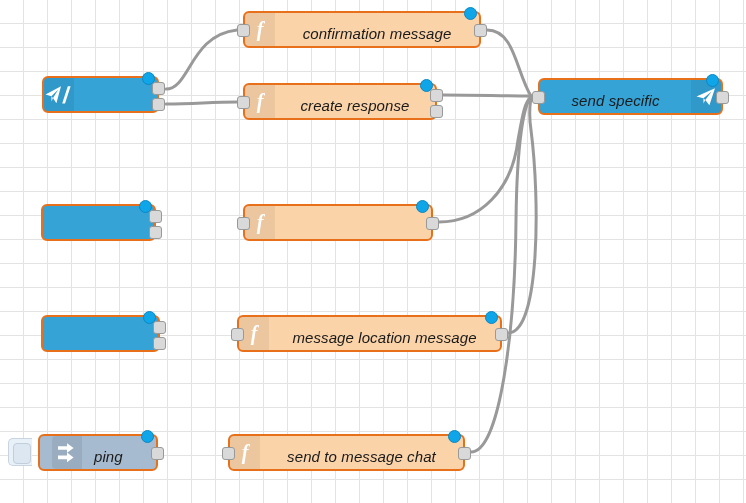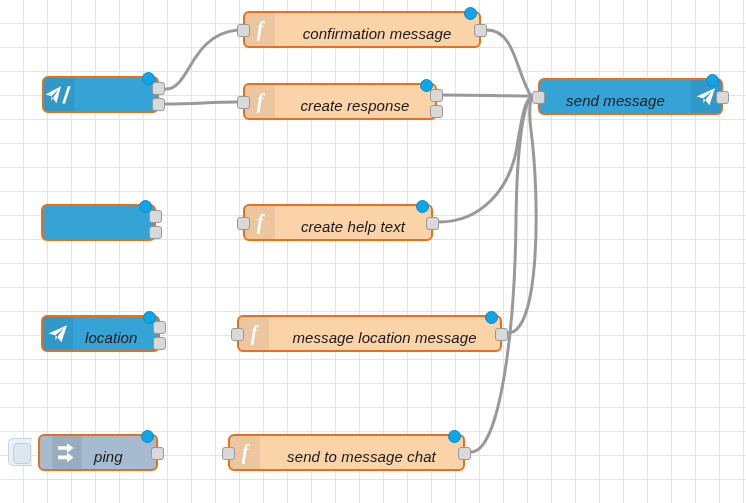--- a/index.html
+++ b/index.html
@@ -204,54 +204,44 @@
         <div class="status-dot" style="background: rgb(14, 165, 233);"></div>
       </div>
       <div class="node node-telegram" style="left: 538px; top: 78px; width: 185px;">
         <div class="node-inner">
           <div class="icon-cell right-side">
             <svg class="glyph" width="22" height="20" viewBox="0 0 22 20">
               <path d="M1.5 9.6 L20 1.3 L14.4 18.2 L10.3 12.9 L16.6 4.6 L8.4 11.3 Z" fill="#ffffff"></path>
               <path d="M8.4 11.3 L8.5 16.4 L10.3 12.9 Z" fill="#eaf5fb"></path>
             </svg>
           </div>
-          <div class="label-cell">send message</div>
+          <div class="label-cell">send specific</div>
         </div>
         <div class="port in" style="top: 11px;"></div>
         <div class="port out" style="top: 11px;"></div>
         <div class="status-dot" style="background: rgb(14, 165, 233);"></div>
       </div>
       <div class="node node-telegram" style="left: 41px; top: 204px; width: 115px;">
         <div class="port out" style="top: 4px;"></div>
         <div class="port out" style="top: 20px;"></div>
         <div class="status-dot" style="background: rgb(14, 165, 233);"></div>
       </div>
       <div class="node node-fn" style="left: 243px; top: 204px; width: 190px;">
         <div class="node-inner">
           <div class="icon-cell">
             <svg class="glyph" width="20" height="22" viewBox="0 0 20 22">
               <text x="10" y="17" text-anchor="middle" font-family="'Liberation Serif', serif" font-size="20" font-style="italic" font-weight="bold" fill="#ffffff">f</text>
             </svg>
           </div>
-          <div class="label-cell">create help text</div>
         </div>
         <div class="port in" style="top: 11px;"></div>
         <div class="port out" style="top: 11px;"></div>
         <div class="status-dot" style="background: rgb(14, 165, 233);"></div>
       </div>
       <div class="node node-telegram" style="left: 41px; top: 315px; width: 119px;">
-        <div class="node-inner">
-          <div class="icon-cell">
-            <svg class="glyph" width="22" height="20" viewBox="0 0 22 20">
-              <path d="M1.5 9.6 L20 1.3 L14.4 18.2 L10.3 12.9 L16.6 4.6 L8.4 11.3 Z" fill="#ffffff"></path>
-              <path d="M8.4 11.3 L8.5 16.4 L10.3 12.9 Z" fill="#eaf5fb"></path>
-            </svg>
-          </div>
-          <div class="label-cell left-align">location</div>
-        </div>
         <div class="port out" style="top: 4px;"></div>
         <div class="port out" style="top: 20px;"></div>
         <div class="status-dot" style="background: rgb(14, 165, 233);"></div>
       </div>
       <div class="node node-fn" style="left: 237px; top: 315px; width: 265px;">
         <div class="node-inner">
           <div class="icon-cell">
             <svg class="glyph" width="20" height="22" viewBox="0 0 20 22">
               <text x="10" y="17" text-anchor="middle" font-family="'Liberation Serif', serif" font-size="20" font-style="italic" font-weight="bold" fill="#ffffff">f</text>
             </svg>

